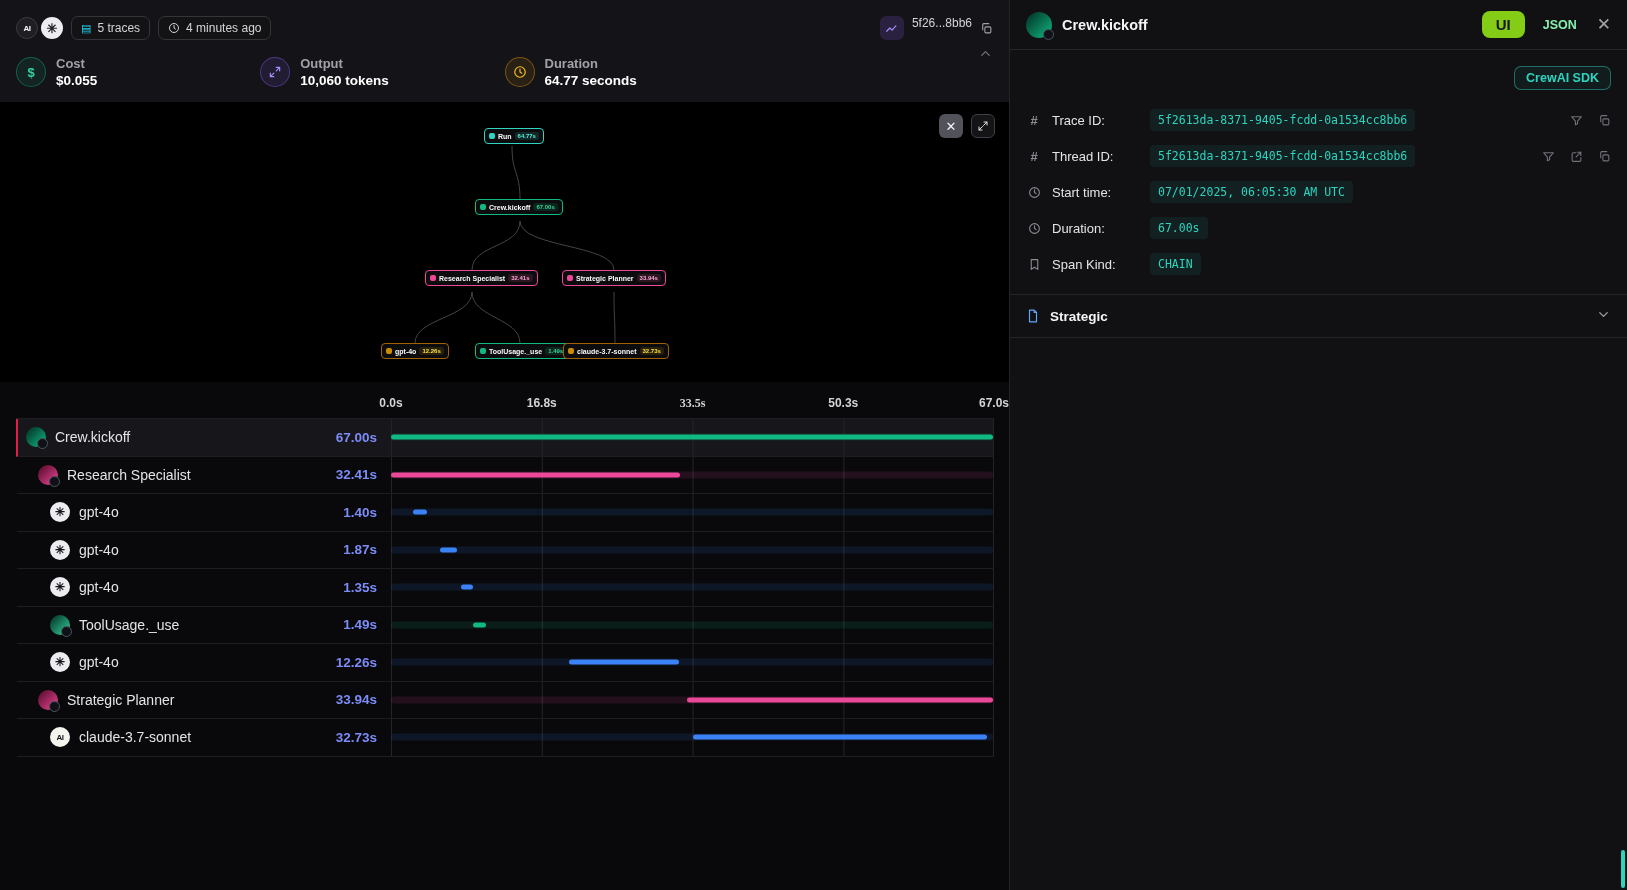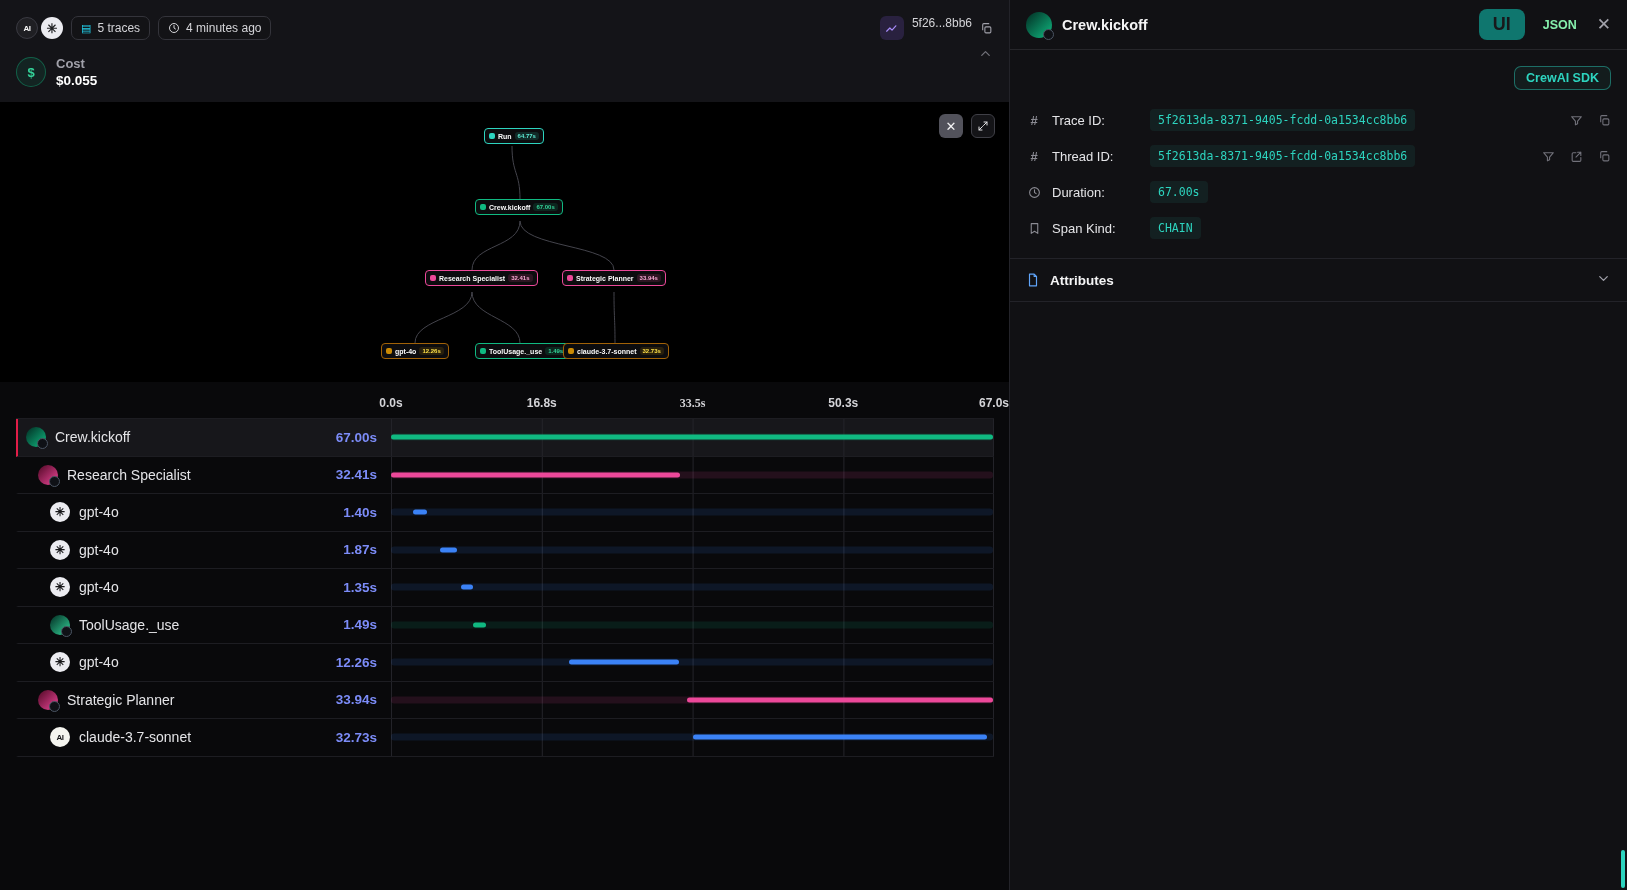--- a/index.html
+++ b/index.html
@@ -77,21 +77,21 @@
   .ic-openai { background:#ececf1; color:#18181b; font-size:12px; }
   .ic-anthropic { background:#f4f4ef; color:#18181b; font-size:8px; letter-spacing:-0.5px; }
   .ic-crew::after, .ic-agent::after, .ic-tool::after { content:""; position:absolute; right:-2px; bottom:-2px; width:9px; height:9px; border-radius:50%; background:#0f1116; border:1px solid #4b5563; }
   .row-icon.lg { width:26px; height:26px; }
 
   
   .side { flex:1; background:#111114; display:flex; flex-direction:column; position:relative; }
   .side-header { height:50px; display:flex; align-items:center; gap:10px; padding:0 16px; border-bottom:1px solid #26262a; flex:none; }
   .side-title { font-size:14.5px; font-weight:700; color:#f4f4f5; }
   .side-hdr-right { margin-left:auto; display:flex; align-items:center; gap:10px; }
-  .ui-pill { background:#0f766e; color:#18181b; font-weight:700; font-size:18px; padding:5px 14px; border-radius:8px; cursor:pointer; }
+  .ui-pill { background:#84cc16; color:#18181b; font-weight:700; font-size:15px; padding:5px 14px; border-radius:8px; cursor:pointer; }
   .json-btn { color:#86efac; font-size:12.5px; font-weight:700; padding:5px 8px; cursor:pointer; }
   .close-btn { color:#a1a1aa; font-size:17px; cursor:pointer; margin-left:2px; }
 
   .sdk-row { display:flex; justify-content:flex-end; padding:16px 16px 12px; }
   .sdk-badge { color:#2dd4bf; border:1px solid rgba(45,212,191,.45); background:rgba(45,212,191,.06); padding:4px 11px; border-radius:7px; font-size:12.5px; font-weight:700; cursor:pointer; }
 
   .detail-row { height:36px; display:flex; align-items:center; gap:10px; padding:0 16px; }
   .d-icon { width:16px; color:#8b8b93; display:grid; place-items:center; flex:none; }
   .d-icon .hash { font-size:13px; font-weight:700; }
   .d-label { font-size:13px; color:#e4e4e7; width:88px; flex:none; }
@@ -145,20 +145,43 @@
     </div>
 
     <div class="stats-row">
       <div class="stat">
         <span class="stat-icon si-green">$</span>
         <span>
           <div class="stat-label">Cost</div>
           <div class="stat-value">$0.055</div>
         </span>
       </div>
+      <div class="stat">
+        <span class="stat-icon si-purple">
+          <svg viewBox="0 0 24 24" width="14" height="14">
+              <path d="M14 4h6v6M20 4l-6 6M10 20H4v-6M4 20l6-6" stroke="currentColor" stroke-width="2" fill="none" stroke-linecap="round" stroke-linejoin="round"></path>
+            </svg>
+        </span>
+        <span>
+          <div class="stat-label">Output</div>
+          <div class="stat-value">10,060 tokens</div>
+        </span>
+      </div>
+      <div class="stat">
+        <span class="stat-icon si-orange">
+          <svg viewBox="0 0 24 24" width="14" height="14">
+              <circle cx="12" cy="12" r="9" fill="none" stroke="currentColor" stroke-width="2"></circle>
+              <path d="M12 7v5l3 2" fill="none" stroke="currentColor" stroke-width="2" stroke-linecap="round"></path>
+            </svg>
+        </span>
+        <span>
+          <div class="stat-label">Duration</div>
+          <div class="stat-value">64.77 seconds</div>
+        </span>
+      </div>
       <span class="collapse-btn">
         <svg viewBox="0 0 24 24" width="15" height="15">
             <path d="M6 15l6-6 6 6" fill="none" stroke="currentColor" stroke-width="2" stroke-linecap="round" stroke-linejoin="round"></path>
           </svg>
       </span>
     </div>
   </div>
 
   <div class="graph">
     <div class="graph-controls">
@@ -389,20 +412,31 @@
           </span>
         </span>
       </div>
       <div class="detail-row">
         <span class="d-icon">
           <svg viewBox="0 0 24 24" width="13" height="13">
             <circle cx="12" cy="12" r="9" fill="none" stroke="currentColor" stroke-width="2"></circle>
             <path d="M12 7v5l3 2" fill="none" stroke="currentColor" stroke-width="2" stroke-linecap="round"></path>
           </svg>
         </span>
+        <span class="d-label">Start time:</span>
+        <span class="d-value">07/01/2025, 06:05:30 AM UTC</span>
+        <span class="d-actions"></span>
+      </div>
+      <div class="detail-row">
+        <span class="d-icon">
+          <svg viewBox="0 0 24 24" width="13" height="13">
+            <circle cx="12" cy="12" r="9" fill="none" stroke="currentColor" stroke-width="2"></circle>
+            <path d="M12 7v5l3 2" fill="none" stroke="currentColor" stroke-width="2" stroke-linecap="round"></path>
+          </svg>
+        </span>
         <span class="d-label">Duration:</span>
         <span class="d-value">67.00s</span>
         <span class="d-actions"></span>
       </div>
       <div class="detail-row">
         <span class="d-icon">
           <svg viewBox="0 0 24 24" width="13" height="13">
             <path d="M6 3h12v18l-6-4-6 4z" fill="none" stroke="currentColor" stroke-width="2" stroke-linejoin="round"></path>
           </svg>
         </span>
@@ -412,21 +446,21 @@
       </div>
     </div>
 
   <div class="attributes-row">
     <span class="attr-icon">
       <svg viewBox="0 0 24 24" width="14" height="14">
           <path d="M6 2h8l4 4v16H6z" fill="none" stroke="currentColor" stroke-width="2" stroke-linejoin="round"></path>
           <path d="M14 2v4h4" fill="none" stroke="currentColor" stroke-width="2" stroke-linejoin="round"></path>
         </svg>
     </span>
-    <span class="attr-label">Attributes</span>
+    <span class="attr-label">Strategic</span>
     <span class="attr-chevron">
       <svg viewBox="0 0 24 24" width="15" height="15">
           <path d="M6 9l6 6 6-6" fill="none" stroke="currentColor" stroke-width="2" stroke-linecap="round" stroke-linejoin="round"></path>
         </svg>
     </span>
   </div>
 
   <span class="scroll-thumb"></span>
 </div>
 

